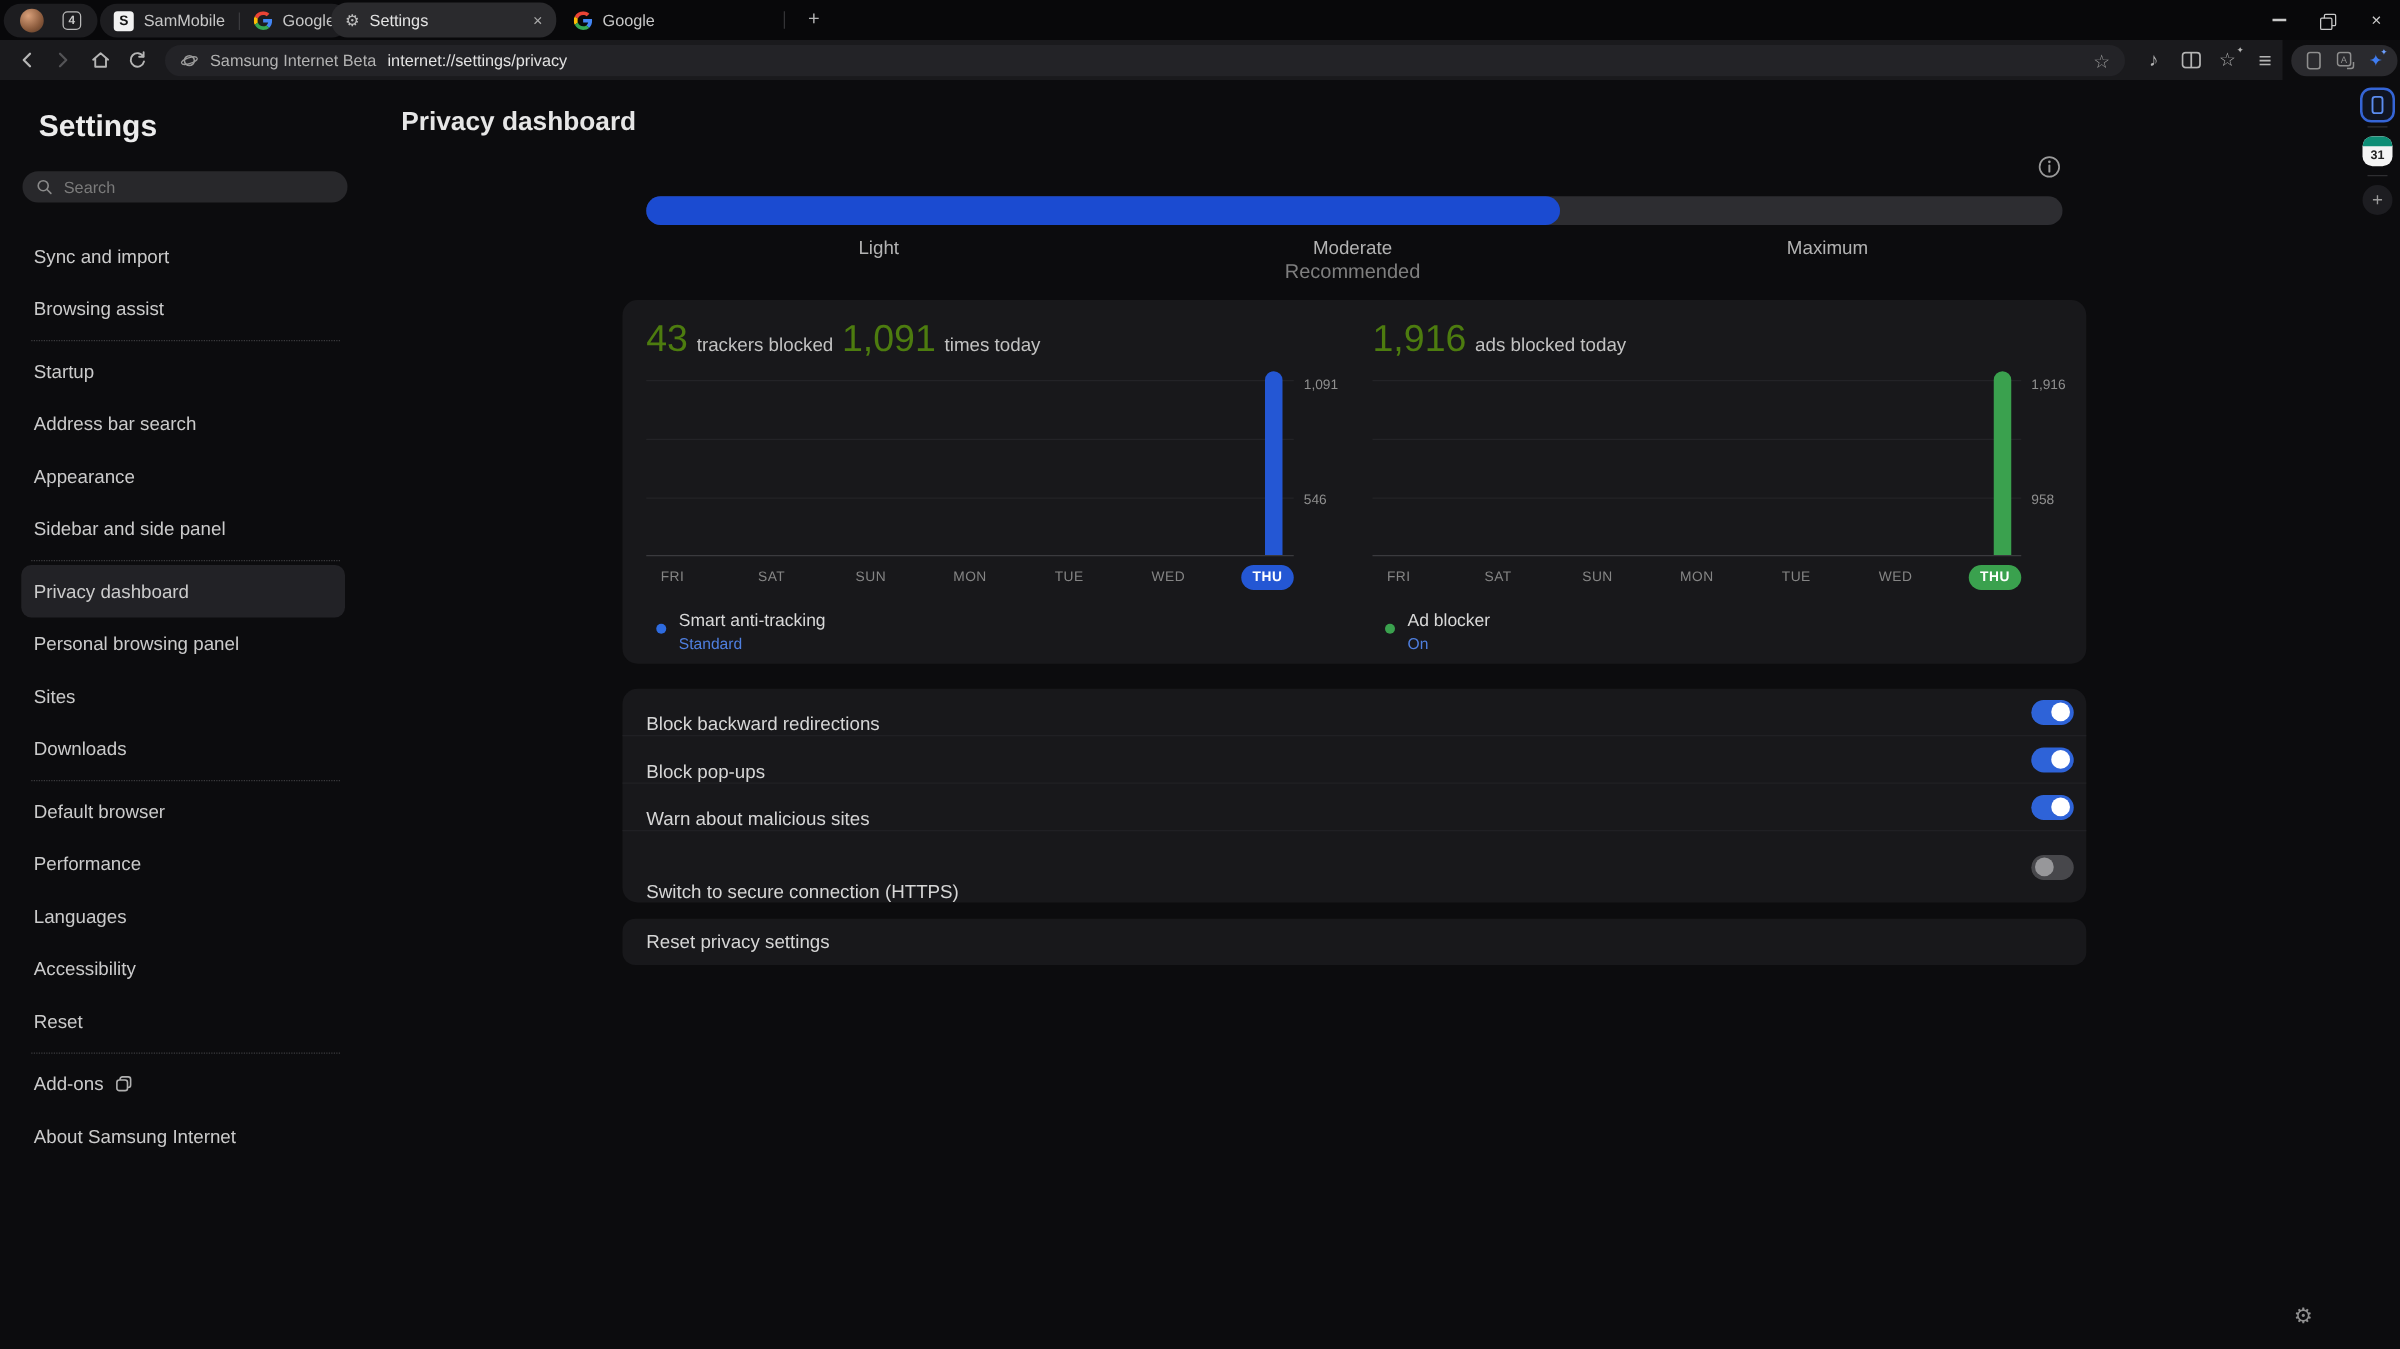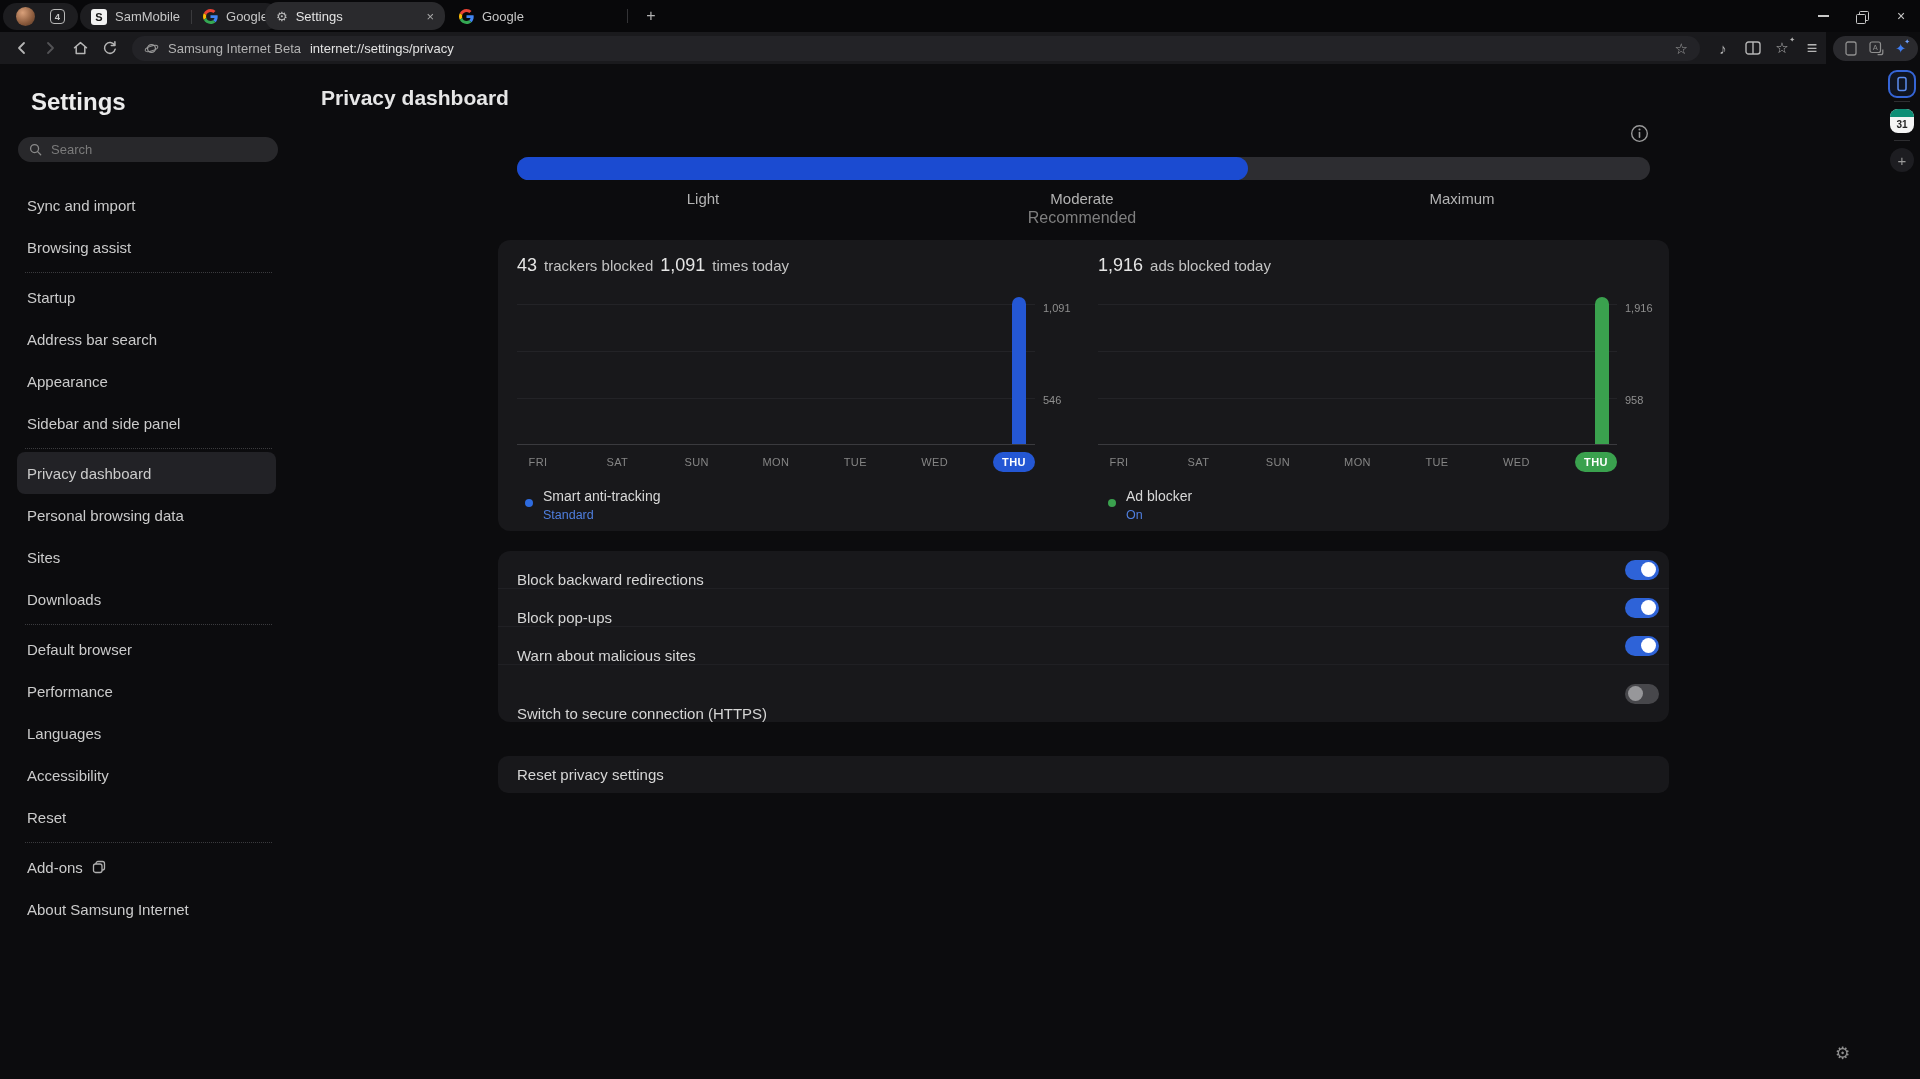--- a/index.html
+++ b/index.html
@@ -60,21 +60,21 @@
   .page-title{position:absolute;left:321px;top:86px;font-size:21px;font-weight:bold;color:#e6e6e6}
   .info-btn{position:absolute;left:1630px;top:124px;width:20px;height:20px}
   .slider-track{position:absolute;left:517px;top:157px;width:1133px;height:23px;border-radius:12px;background:#2d2d31}
   .slider-fill{height:23px;border-radius:12px}
   .slider-label{position:absolute;top:190px;transform:translateX(-50%);font-size:15px;color:#b3b3b3}
   .slider-sub{position:absolute;top:209px;transform:translateX(-50%);font-size:16px;color:#7f7f7f}
 
   .card{position:absolute;left:498px;width:1171px;background:#18181b;border-radius:12px}
   #stats-card{top:240px;height:291px}
   .headline{position:absolute;top:15px;display:flex;align-items:baseline;gap:7px}
-  .headline .big{font-size:18px;color:#e5e5e5}
+  .headline .big{font-size:30px;color:#4d7c0f}
   .headline .small{font-size:15px;color:#c2c2c2}
   .plot{position:absolute;top:64px;height:141px;border-bottom:1px solid #3a3a3e}
   .gridline{position:absolute;left:0;right:0;height:1px;background:#232327}
   .bar{position:absolute;bottom:0;width:14px;border-radius:7px 7px 0 0}
   .ylab{position:absolute;font-size:11px;color:#8f8f8f}
   .day-row{position:absolute;top:212px;display:flex;justify-content:space-between}
   .day{width:42px;height:20px;line-height:20px;text-align:center;font-size:11px;color:#858585;letter-spacing:.4px}
   .day.pill{color:#fff;border-radius:10px;font-weight:bold}
   .legend-dot{position:absolute;width:8px;height:8px;border-radius:50%}
   .legend-name{position:absolute;font-size:14px;color:#d8d8d8}
@@ -83,21 +83,21 @@
   #toggles-card{top:551px;height:171px}
   .toggle-row{position:relative;height:38px;border-bottom:1px solid #202024;display:flex;flex-direction:column;justify-content:flex-end;align-items:flex-start;padding-left:19px}
   .toggle-row:last-child{height:57px;border-bottom:none}
   .toggle-label{font-size:15px;color:#d6d6d6}
   .toggle-desc{font-size:12px;color:#8f8f8f;margin-top:4px}
   .toggle{position:absolute;right:10px;top:50%;transform:translateY(-50%);width:34px;height:20px;border-radius:10px;background:#47474b}
   .toggle .knob{position:absolute;top:2.5px;left:3px;width:15px;height:15px;border-radius:50%;background:#97979a;transition:none}
   .toggle.on{background:#2e63d8}
   .toggle.on .knob{left:16px;background:#fff}
 
-  #reset-card{top:756px;height:37px;border-radius:10px;display:flex;align-items:center;padding-left:19px;font-size:15px;color:#d6d6d6}
+  #reset-card{top:735px;height:37px;border-radius:10px;display:flex;align-items:center;padding-left:19px;font-size:15px;color:#d6d6d6}
 
   
   .rail-phone{position:absolute;left:1888px;top:70px;width:28px;height:28px;border:2px solid #3565d6;border-radius:9px;display:flex;align-items:center;justify-content:center;background:#101521}
   .rail-sep{position:absolute;left:1894px;width:16px;height:1px;background:#2e2e31}
   .rail-cal{position:absolute;left:1890px;top:109px;width:24px;height:24px;border-radius:8px;background:#f4f4f4;overflow:hidden;text-align:center}
   .rail-cal .cal-top{height:8px;background:#0e8e76}
   .rail-cal .cal-num{font-size:10px;font-weight:bold;color:#222;line-height:15px}
   .rail-plus{position:absolute;left:1890px;top:148px;width:24px;height:24px;border-radius:50%;background:#1d1d21;color:#9a9a9a;font-size:15px;display:flex;align-items:center;justify-content:center}
   .corner-gear{position:absolute;left:1835px;top:1043px;font-size:17px;color:#8f8f8f}
 </style>
@@ -226,21 +226,21 @@
   <nav class="sb-list">
     <div class="sb-item">Sync and import</div>
     <div class="sb-item">Browsing assist</div>
     <div class="sb-div"></div>
     <div class="sb-item">Startup</div>
     <div class="sb-item">Address bar search</div>
     <div class="sb-item">Appearance</div>
     <div class="sb-item">Sidebar and side panel</div>
     <div class="sb-div"></div>
     <div class="sb-item selected">Privacy dashboard</div>
-    <div class="sb-item">Personal browsing data</div>
+    <div class="sb-item">Personal browsing panel</div>
     <div class="sb-item">Sites</div>
     <div class="sb-item">Downloads</div>
     <div class="sb-div"></div>
     <div class="sb-item">Default browser</div>
     <div class="sb-item">Performance</div>
     <div class="sb-item">Languages</div>
     <div class="sb-item">Accessibility</div>
     <div class="sb-item">Reset</div>
     <div class="sb-div"></div>
     <div class="sb-item">

